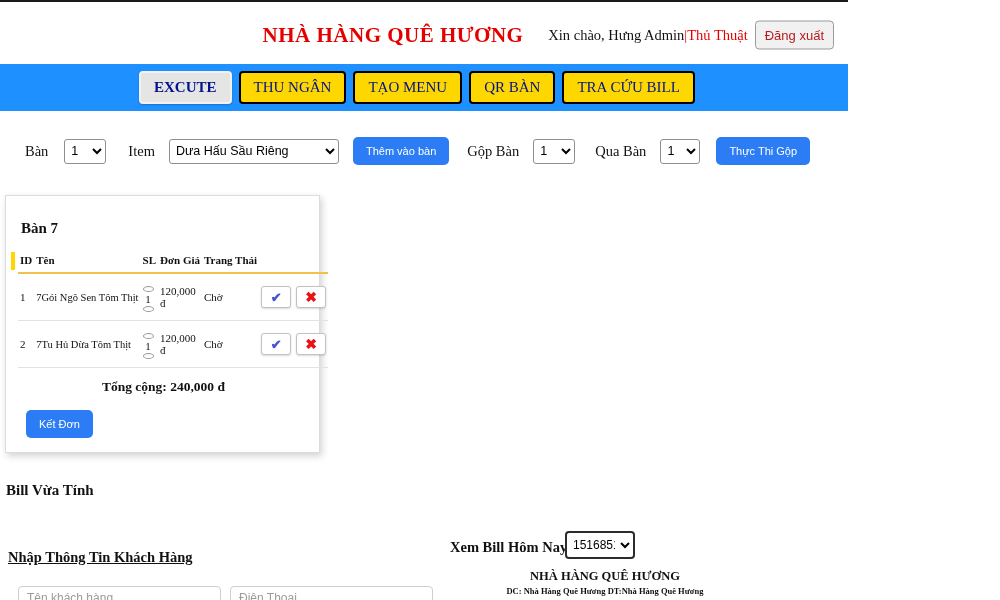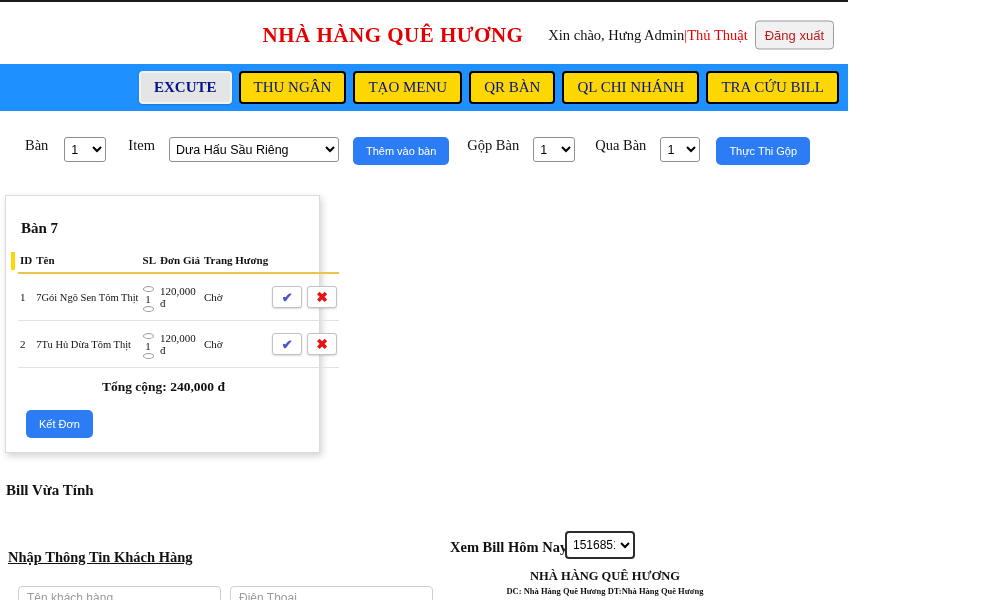--- a/index.html
+++ b/index.html
@@ -30,21 +30,21 @@
   .main-nav {
     height:47px; background:#1e90ff; display:flex; align-items:center; gap:7px; padding-left:139px;
   }
   .nav-btn {
     height:33px; padding:0 13px; background:#ffd700; border:2px solid #000; border-radius:4px;
     color:#00138b; font-family:"Liberation Serif", serif; font-size:15px; cursor:pointer; white-space:nowrap;
   }
   .nav-btn.active { background:#e5e5e5; border-color:#f2f2f2; box-shadow:0 1px 2px rgba(0,0,0,.2);font-weight:bold; }
 
   
-  .controls { display:flex; align-items:flex-start; margin:26px 0 0 25px; font-size:14.5px; }
+  .controls { display:flex; align-items:center; margin:26px 0 0 25px; font-size:14.5px; }
   .controls select {
     font-family:"Liberation Sans", sans-serif; font-size:12.5px; padding:3px 2px;
     border:1px solid #8f8f8f; border-radius:3px; background:#fff; height:25px; cursor:pointer;
   }
   .sel-table { width:42px; margin-left:16px; }
   .lbl-item { margin-left:22px; }
   .sel-item { width:170px; margin-left:14px; }
   .btn-primary {
     background:#2b7cf5; color:#fff; border:none; border-radius:5px; padding:8px 13px;
     font-family:"Liberation Sans", sans-serif; font-size:11px; cursor:pointer; white-space:nowrap;
@@ -121,21 +121,20 @@
       <span class="tips-link">|Thủ Thuật</span>
       <button class="logout-btn">Đăng xuất</button>
     </div>
   </header>
 
   <nav class="main-nav">
     <button class="nav-btn active">EXCUTE</button>
     <button class="nav-btn">THU NGÂN</button>
     <button class="nav-btn">TẠO MENU</button>
     <button class="nav-btn">QR BÀN</button>
-    <button class="nav-btn">QL CHI NHÁNH</button>
     <button class="nav-btn">TRA CỨU BILL</button>
   </nav>
 
   <div class="controls">
     <span>Bàn</span>
     <select class="sel-table">
       <option>1</option>
     </select>
     <span class="lbl-item">Item</span>
     <select class="sel-item">
@@ -155,21 +154,21 @@
 
   <section class="order-card">
     <h2>Bàn 7</h2>
     <table class="order-table">
       <thead>
         <tr>
           <th style="width:16px">ID</th>
           <th style="width:104px">Tên</th>
           <th style="width:20px">SL</th>
           <th style="width:52px">Đơn Giá</th>
-          <th style="width:40px">Trang Hương</th>
+          <th style="width:40px">Trang Thái</th>
           <th style="width:66px"></th>
         </tr>
       </thead>
       <tbody>
         <tr>
           <td>1</td>
           <td class="name-cell">7Gói Ngô Sen Tôm Thịt</td>
           <td>
             <span class="qty">
               <span class="spin"></span>

